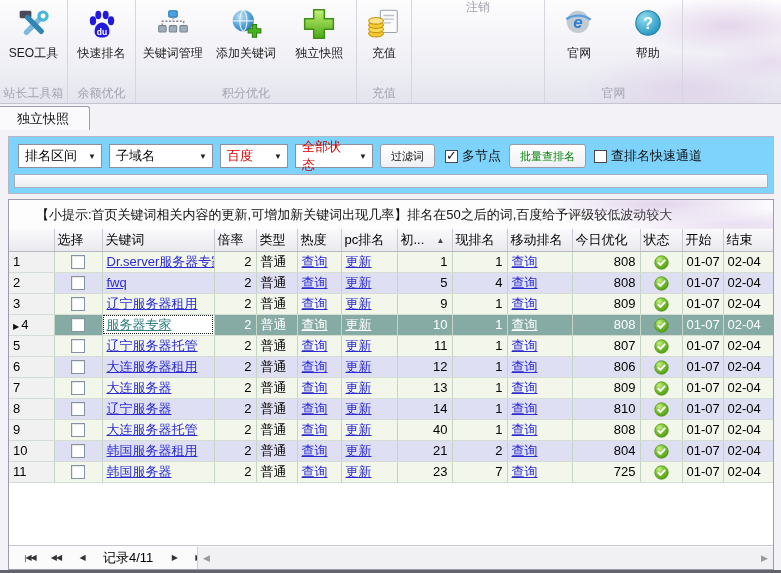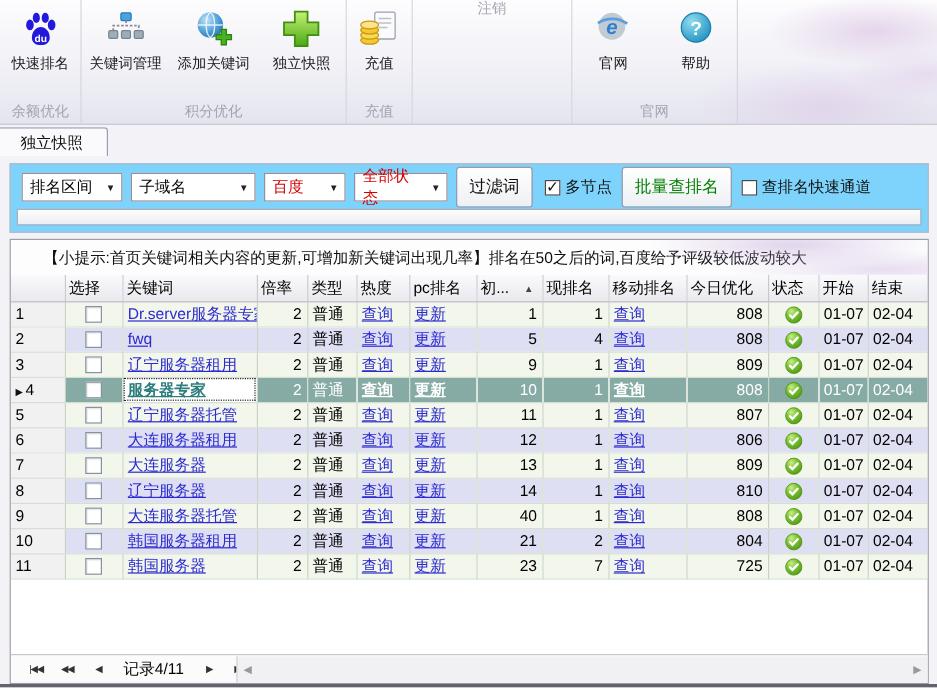--- a/index.html
+++ b/index.html
@@ -38,22 +38,22 @@
   .fpanel{position:absolute;left:8px;top:136px;width:766px;height:58px;box-sizing:border-box;
     border:1px solid #b6b6c5;background:#7dd3fc;}
   .frow{display:flex;align-items:center;padding:6px 0 0 9px;height:26px;}
   .dd{height:24px;background:#fff;border:1px solid #8f8f9f;display:flex;align-items:center;
     justify-content:space-between;padding:0 5px 0 6px;font-size:13px;box-sizing:border-box;
     margin-right:7px;cursor:pointer;}
   .dd .arr{font-size:8px;color:#222;margin-left:6px;}
   .dd.red{color:#d40000;}
   .dd1{width:84px}.dd2{width:104px}.dd3{width:68px}.dd4{width:78px}
   .btn{height:24px;border:1px solid #9a9aa8;border-radius:3px;
-    background:linear-gradient(#ffffff,#eff0f4);font-size:14px;color:#111;
-    display:flex;align-items:center;padding:16px 10px;box-sizing:border-box;cursor:pointer;white-space:nowrap;}
+    background:linear-gradient(#ffffff,#eff0f4);font-size:11px;color:#111;
+    display:flex;align-items:center;padding:6px 10px;box-sizing:border-box;cursor:pointer;white-space:nowrap;}
   .btn.green{color:#008000;}
   .cbwrap{display:flex;align-items:center;gap:4px;cursor:pointer;}
   .cb{width:13px;height:13px;border:1px solid #4a4a4a;background:#fff;box-sizing:border-box;
     display:inline-flex;align-items:center;justify-content:center;font-size:13px;font-weight:bold;
     color:#111;line-height:1;}
   .cb .ck{margin-top:-2px;}
   .cblabel{font-size:13px;color:#111;white-space:nowrap;}
   .ml10{margin-left:10px}.ml8{margin-left:8px}
   .pstrip{position:absolute;left:5px;right:5px;top:37px;height:14px;box-sizing:border-box;
     border:1px solid #a8aebc;background:linear-gradient(#fdfdfe,#ededf2);}
@@ -69,21 +69,21 @@
   table.grid{border-collapse:collapse;table-layout:fixed;width:764px;font-size:13px;}
   table.grid th{height:22px;font-weight:normal;text-align:left;padding:0 3px;white-space:nowrap;
     overflow:hidden;background:linear-gradient(#fafafc,#e9e9ee);
     border-right:1px solid #c9c9d4;border-bottom:1px solid #b9b9c6;color:#000;box-sizing:border-box;}
   table.grid td{height:21px;padding:0 4px;white-space:nowrap;overflow:hidden;box-sizing:border-box;
     border-right:1px solid #c6d4c6;border-bottom:1px solid #d4ded4;color:#000;}
   td.gut{background:#f1f1f1;border-right:1px solid #c2c2cc;border-bottom:1px solid #d8d8de;padding-left:7px;}
   tr.odd td.data{background:#f2f6eb;}
   tr.even td.data{background:#dfdff3;}
   tr.sel td.data{background:#86aba5;color:#fff;}
-  tr.sel td.data a.lnk{color:#fff;font-weight:bold;}
+  tr.sel td.data a.lnk{color:#fff;}
   td.kw.editing{background:#fff !important;outline:1px dotted #222;outline-offset:-2px;}
   td.kw.editing a.lnk{color:#2e7d7d !important;}
   a.lnk{color:#2b2bd0;text-decoration:underline;cursor:pointer;}
   td.r{text-align:right;} td.c{text-align:center;}
   .sort{font-size:8px;color:#444;float:right;margin-top:5px;margin-right:4px;}
   .gcb{width:12px;height:12px;border:1px solid #8493a2;background:#fff;display:inline-block;
     box-shadow:inset 1px 1px 1px rgba(0,0,0,.10);vertical-align:middle;cursor:pointer;}
   .okic{width:15px;height:15px;vertical-align:middle;}
   .mark{font-size:8px;margin-right:2px;color:#111;}
   
@@ -121,20 +121,35 @@
       <stop offset="0%" stop-color="#8fdcef"></stop>
         <stop offset="100%" stop-color="#1e8fc0"></stop>
     </radialGradient>
   </defs>
 </svg>
 
 <div class="ribbon">
   <div class="ribbon-decor"></div>
   <div class="rb-groups">
 
+    <div class="rb-group g1">
+      <div class="rb-btns">
+        <div class="rb-btn">
+          <svg class="ic" viewBox="0 0 32 32">
+            <rect x="14" y="6" width="5" height="23" rx="2" transform="rotate(45 16 16)" fill="#7fb8dd"></rect>
+            <rect x="2.5" y="3.5" width="11" height="7" rx="1.5" fill="#4a4a58"></rect>
+            <rect x="13.5" y="5" width="5" height="23" rx="2" transform="rotate(-45 16 16)" fill="#2f86b3"></rect>
+            <circle cx="24.5" cy="8.5" r="5.3" fill="#49b8d8"></circle>
+              <circle cx="24.5" cy="8.5" r="2.3" fill="#fff"></circle>
+          </svg>
+          <span class="lb">SEO工具</span>
+        </div>
+      </div>
+      <div class="rb-group-label">站长工具箱</div>
+    </div>
 
     <div class="rb-group g2">
       <div class="rb-btns">
         <div class="rb-btn">
           <svg class="ic" viewBox="0 0 32 32">
             <ellipse cx="7.5" cy="13" rx="3" ry="4.2" fill="#2319dc"></ellipse>
             <ellipse cx="24.5" cy="13" rx="3" ry="4.2" fill="#2319dc"></ellipse>
             <ellipse cx="12.5" cy="7.5" rx="2.8" ry="4" fill="#2319dc"></ellipse>
             <ellipse cx="19.5" cy="7.5" rx="2.8" ry="4" fill="#2319dc"></ellipse>
             <path d="M9 23c0-5 3.4-8.4 7-8.4s7 3.4 7 8.4c0 4-3 5.8-7 5.8s-7-1.8-7-5.8z" fill="#2319dc"></path>

